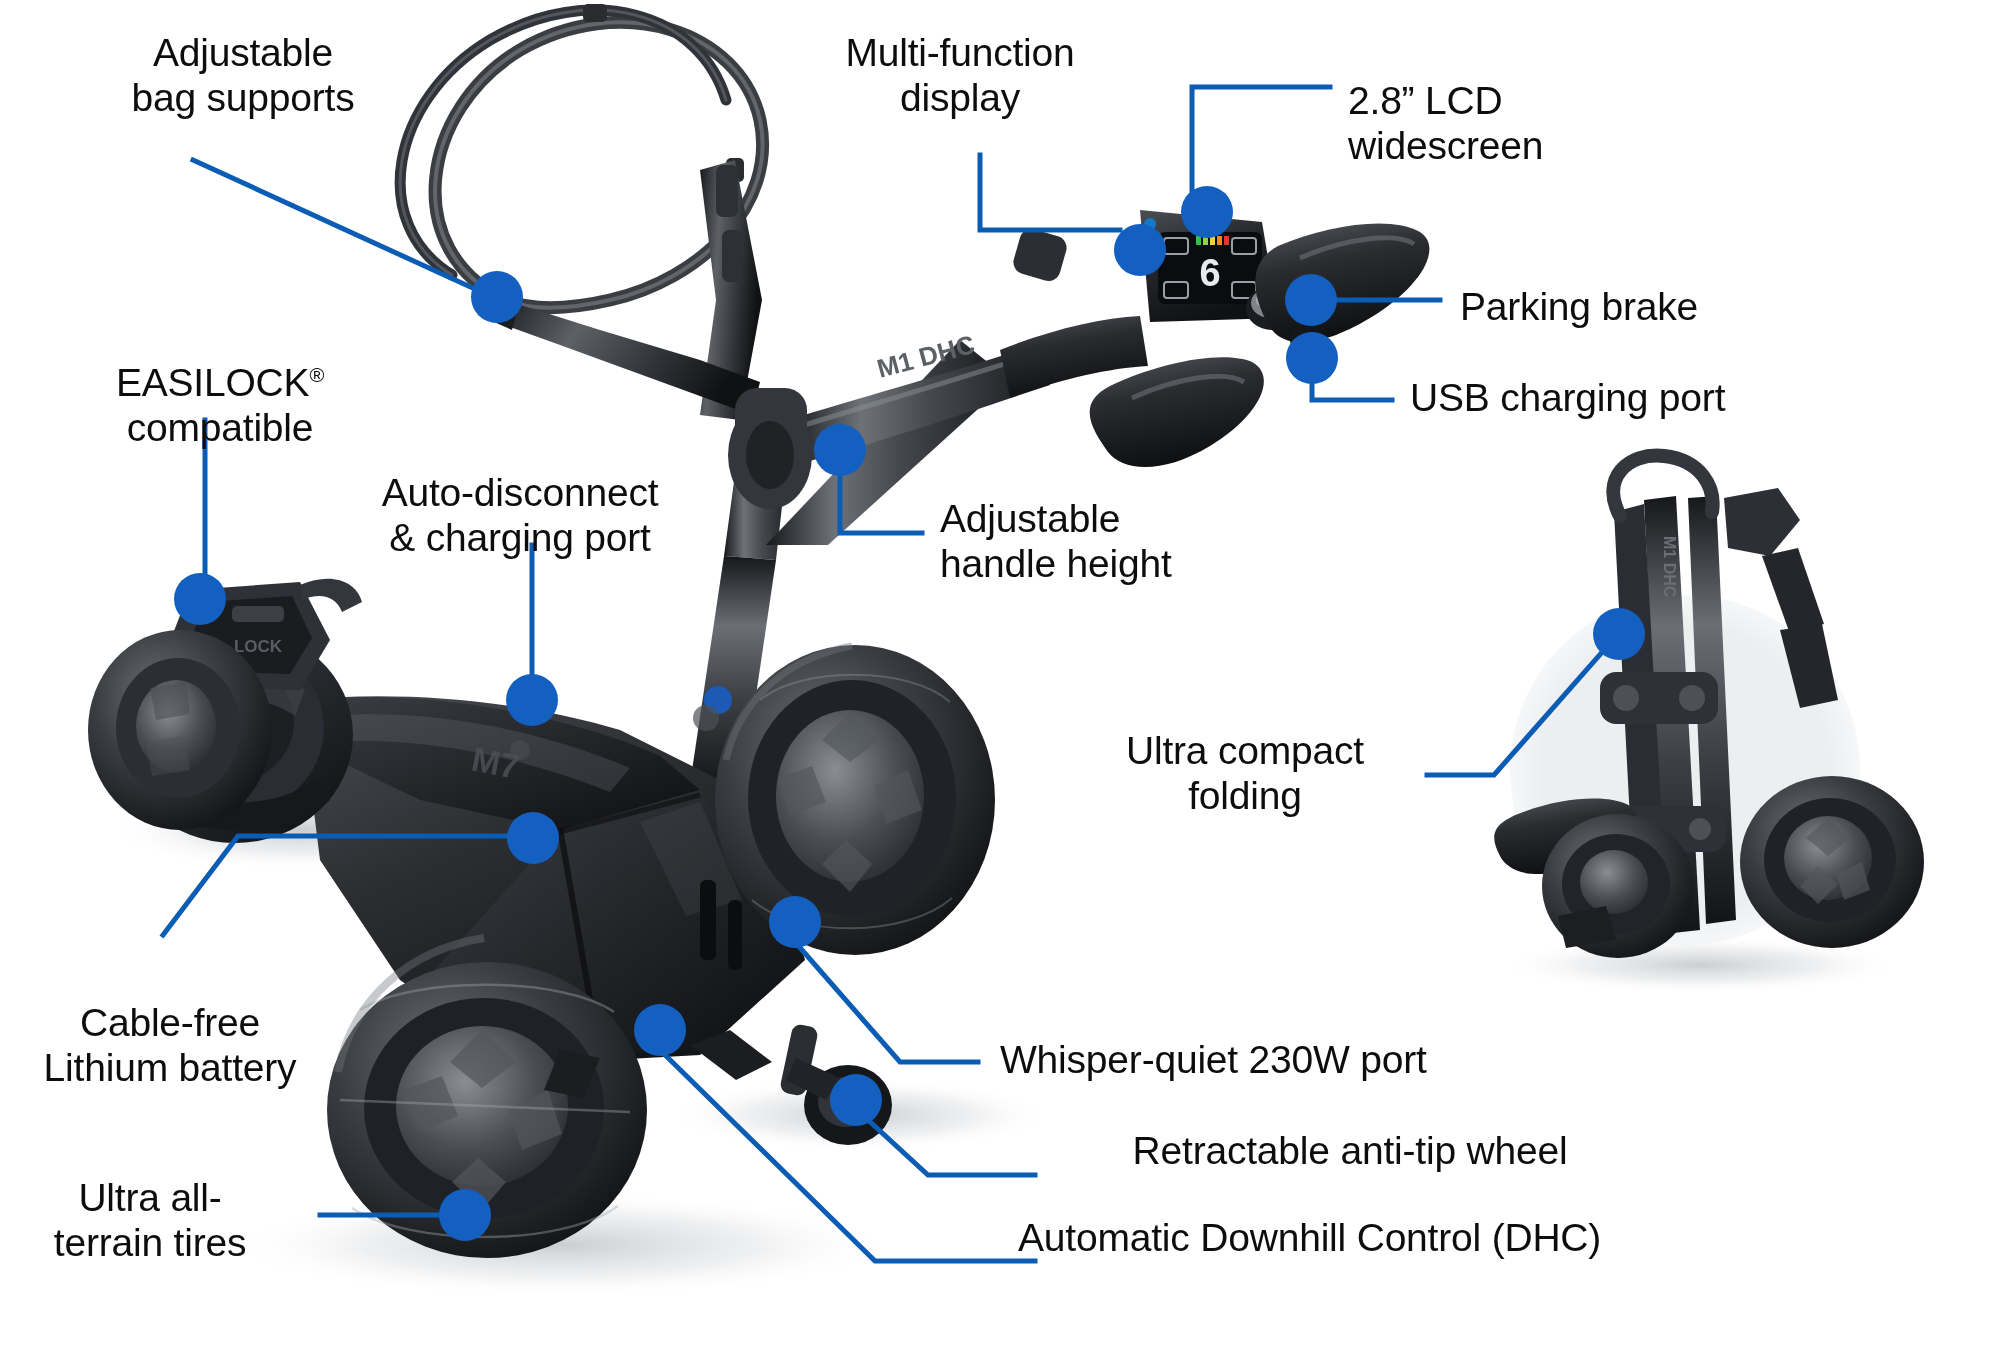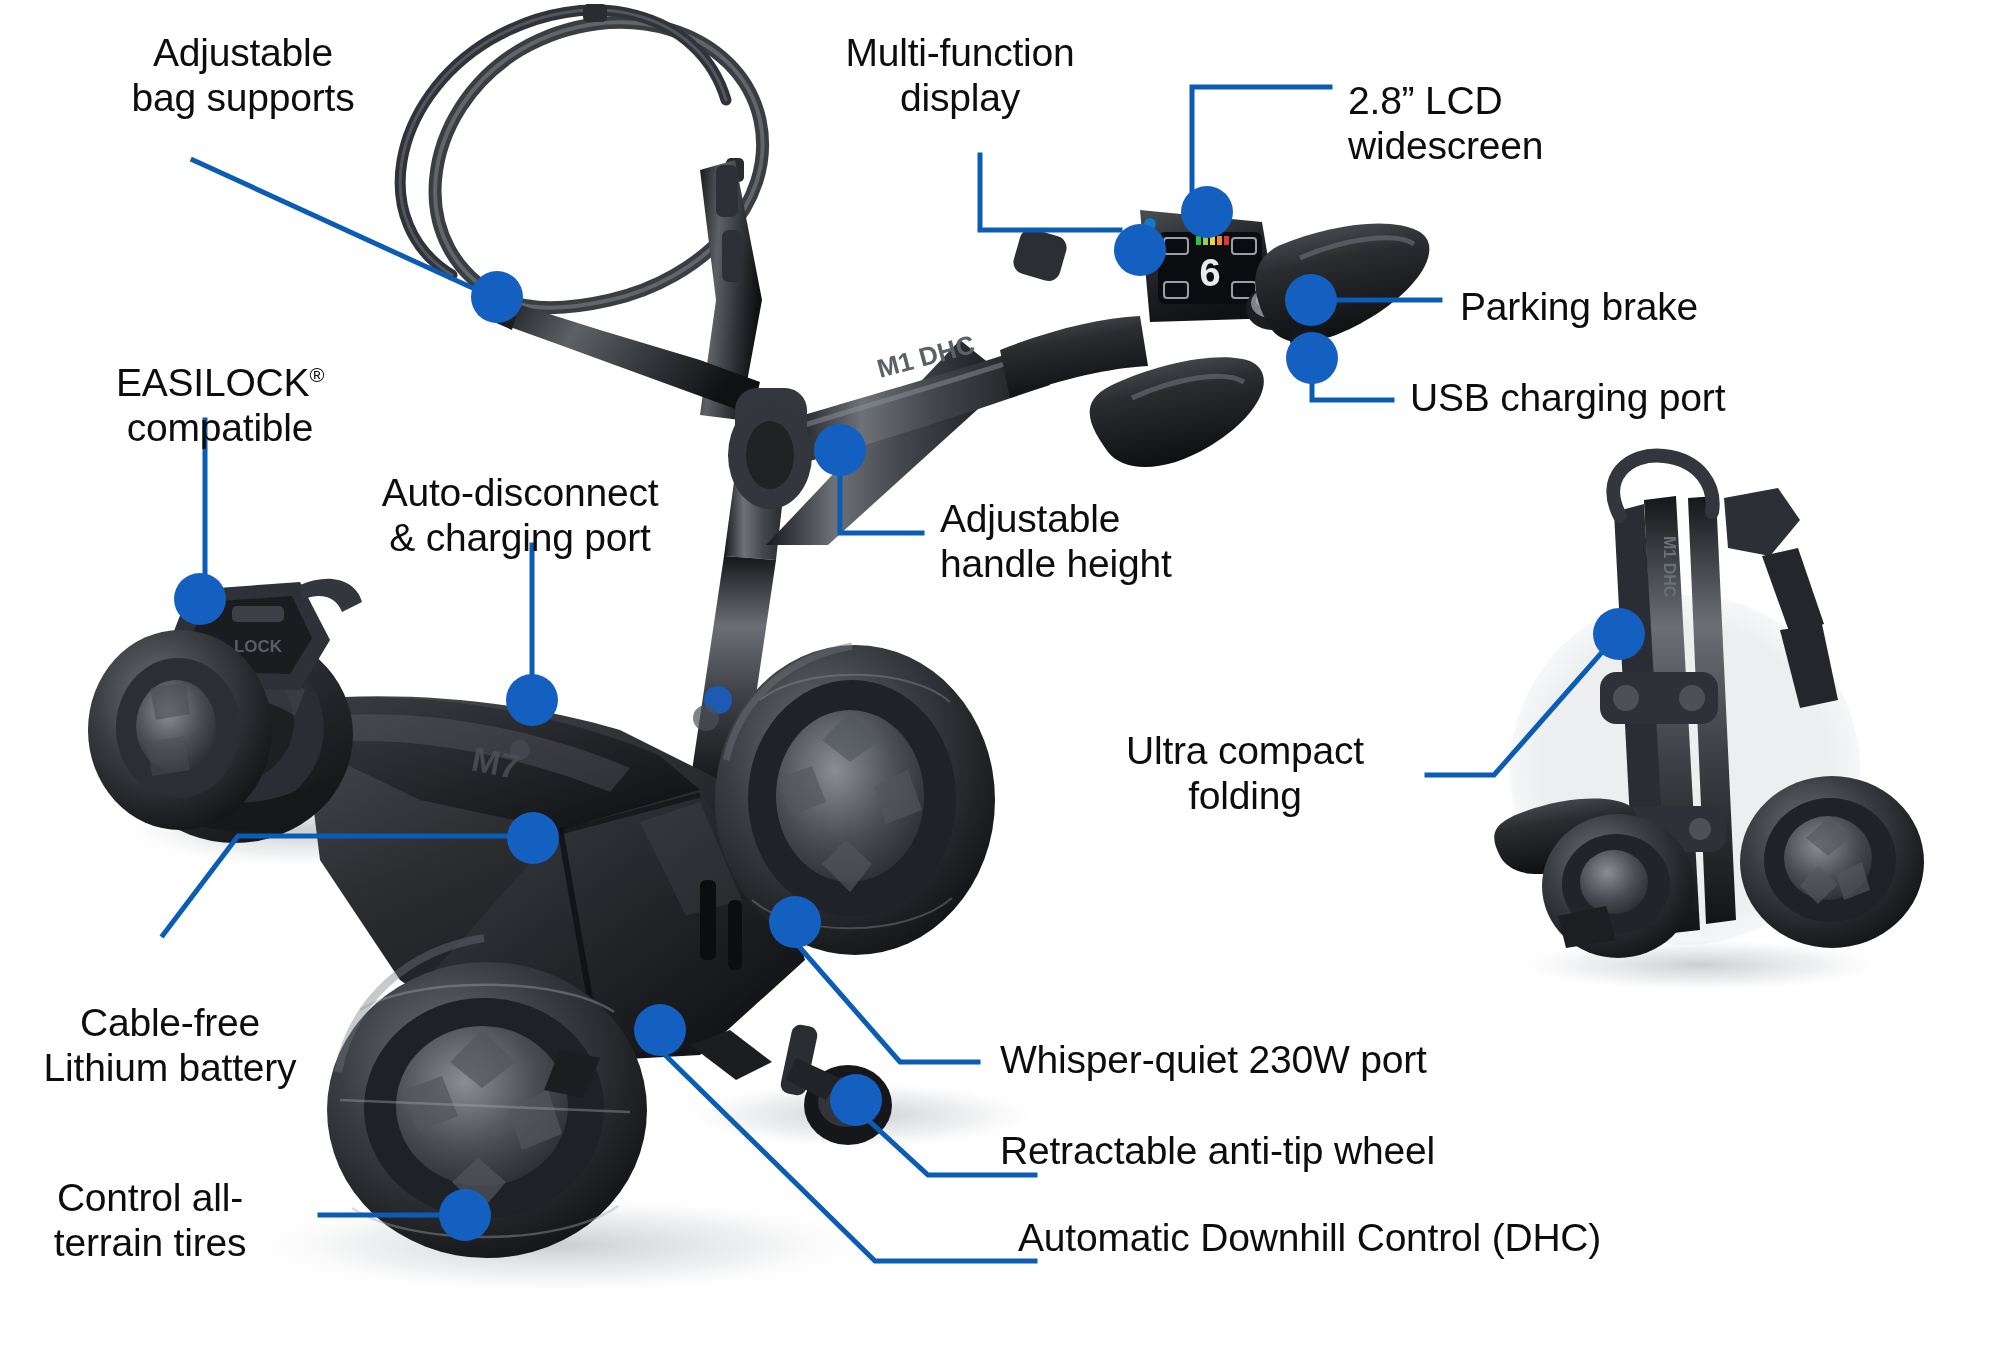--- a/index.html
+++ b/index.html
@@ -370,30 +370,30 @@
   </svg>
 
   <div id="labels">
       <div class="callout-label ta-center" style="left: 48px; top: 30px; width: 390px;">Adjustable
 bag supports</div>
       <div class="callout-label ta-center" style="left: 30px; top: 360px; width: 380px;"><span>EASILOCK<sup class="reg">®</sup></span><br><span>compatible</span></div>
       <div class="callout-label ta-center" style="left: 330px; top: 470px; width: 380px;">Auto-disconnect
 &amp; charging port</div>
       <div class="callout-label ta-center" style="left: 0px; top: 1000px; width: 340px;">Cable-free
 Lithium battery</div>
-      <div class="callout-label ta-center" style="left: 0px; top: 1175px; width: 300px;">Control all-
+      <div class="callout-label ta-center" style="left: 0px; top: 1175px; width: 300px;">Ultra all-
 terrain tires</div>
       <div class="callout-label ta-center" style="left: 790px; top: 30px; width: 340px;">Multi-function
 display</div>
       <div class="callout-label ta-left" style="left: 1348px; top: 30px; width: 380px; margin-top: 48px;">2.8” LCD
 widescreen</div>
       <div class="callout-label ta-left" style="left: 1460px; top: 284px; width: 420px;">Parking brake</div>
       <div class="callout-label ta-left" style="left: 1410px; top: 375px; width: 440px;">USB charging port</div>
       <div class="callout-label ta-left" style="left: 940px; top: 496px; width: 380px;">Adjustable
 handle height</div>
       <div class="callout-label ta-center" style="left: 1080px; top: 728px; width: 330px;">Ultra compact
 folding</div>
       <div class="callout-label ta-left" style="left: 1000px; top: 1037px; width: 700px;">Whisper-quiet 230W port</div>
-      <div class="callout-label ta-left" style="left: 1000px; top: 1128px; width: 700px;">Retractable anti-tip wheel</div>
+      <div class="callout-label ta-left" style="left: 1000px; top: 1128px; width: 700px; text-align: center;">Retractable anti-tip wheel</div>
       <div class="callout-label ta-left" style="left: 1000px; top: 1215px; width: 780px; margin-left: 18px;">Automatic Downhill Control (DHC)</div>
     </div>
 
 </div>
 
 </body></html>

